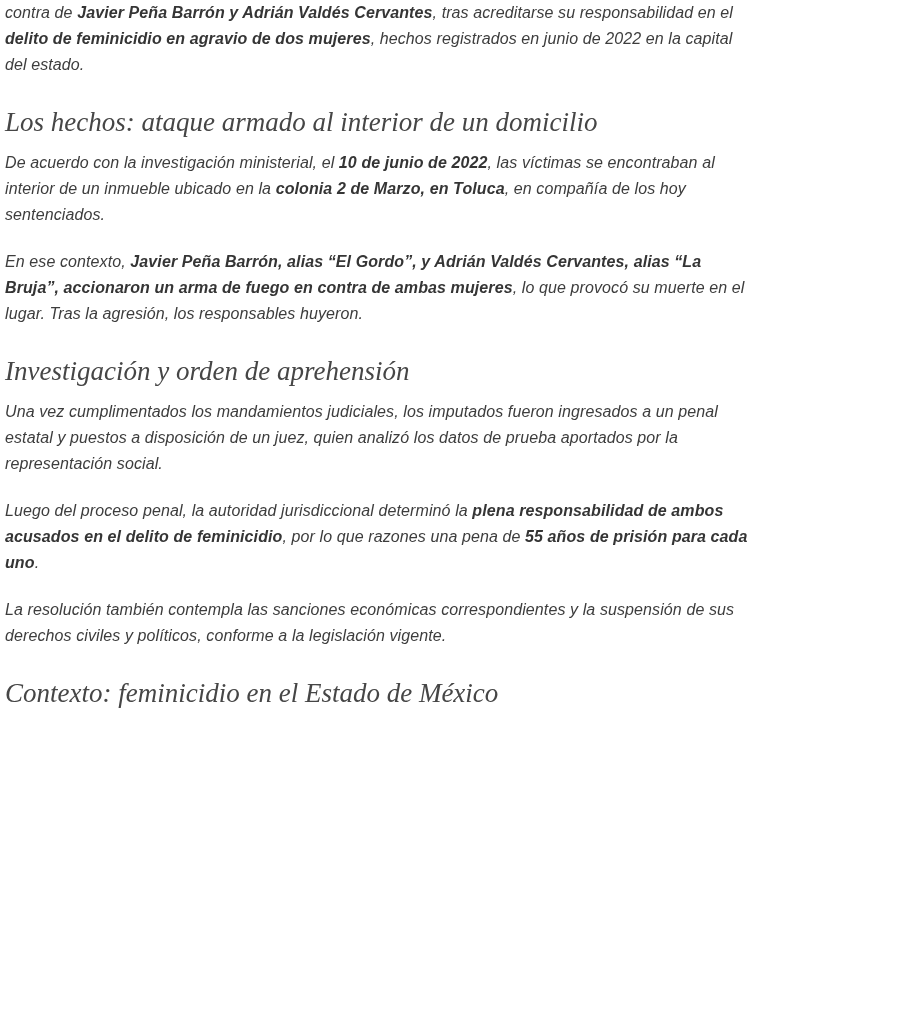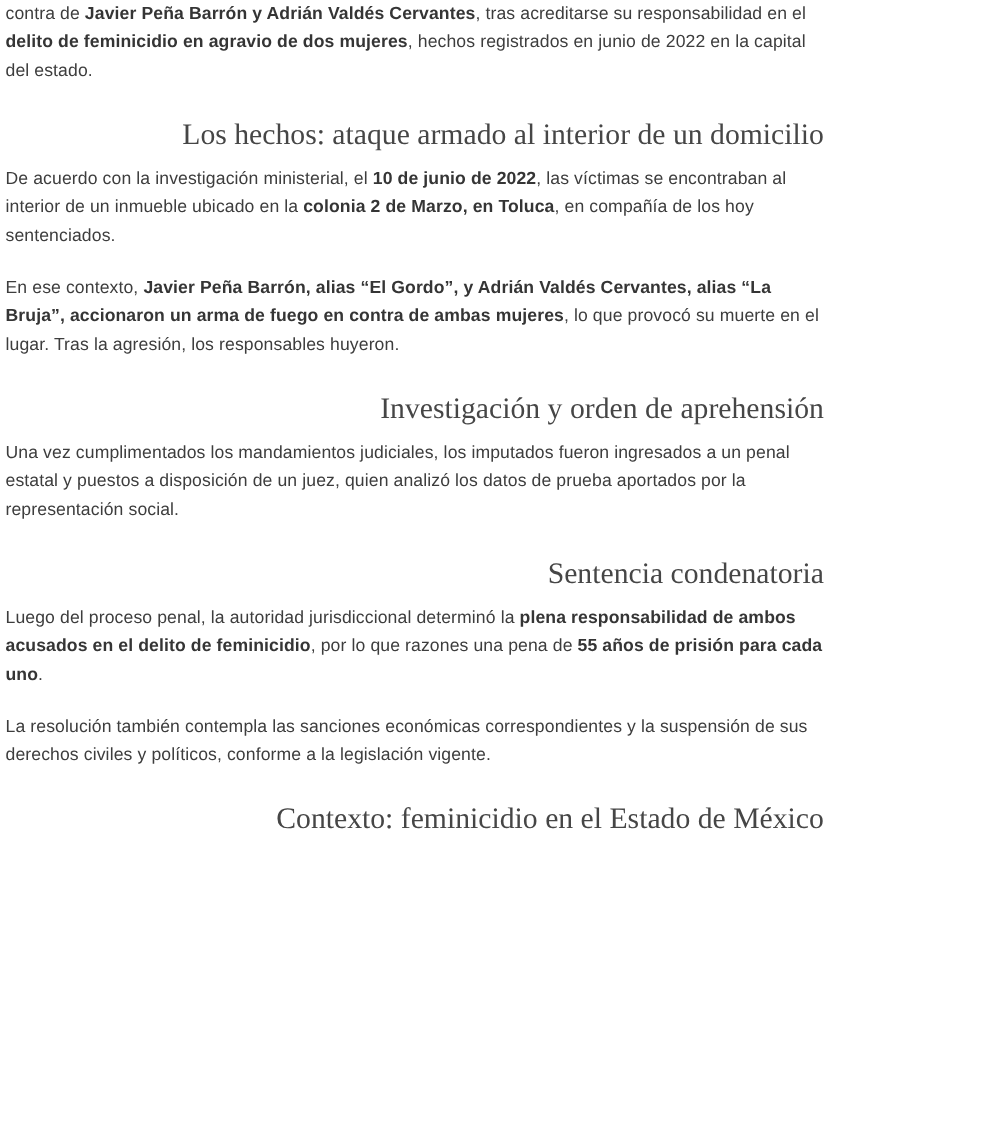--- a/index.html
+++ b/index.html
@@ -7,51 +7,50 @@
     margin: 0;
     padding: 0;
     background: #ffffff;
     width: 911px;
     height: 1024px;
     overflow: hidden;
   }
   article {
     width: 755px;
     padding: 0 6px 0 5px;
+    font-style: italic;
   }
   article p {
     font-family: "Liberation Sans", sans-serif;
     font-size: 16px;
     line-height: 26px;
     color: #3d3d3d;
     margin: 0 0 21px 0;
     letter-spacing: 0.1px;
   }
   article p strong {
     font-weight: 700;
     color: #353535;
   }
   article h2 {
     font-family: "Liberation Serif", serif;
     font-weight: 400;
     font-size: 27px;
     line-height: 38px;
     color: #464646;
     margin: 25px 0 9px 0;
-    text-align: right;
   }
   article > :first-child { margin-top: 0; }
 </style>
 </head>
 <body>
 
 <article>
   <p><span>contra de </span><strong>Javier Peña Barrón y Adrián Valdés Cervantes</strong><span>, tras acreditarse su responsabilidad en el </span><strong>delito de feminicidio en agravio de dos mujeres</strong><span>, hechos registrados en junio de 2022 en la capital del estado.</span></p>
   <h2><span>Los hechos: ataque armado al interior de un domicilio</span></h2>
   <p><span>De acuerdo con la investigación ministerial, el </span><strong>10 de junio de 2022</strong><span>, las víctimas se encontraban al interior de un inmueble ubicado en la </span><strong>colonia 2 de Marzo, en Toluca</strong><span>, en compañía de los hoy sentenciados.</span></p>
   <p><span>En ese contexto, </span><strong>Javier Peña Barrón, alias “El Gordo”, y Adrián Valdés Cervantes, alias “La Bruja”, accionaron un arma de fuego en contra de ambas mujeres</strong><span>, lo que provocó su muerte en el lugar. Tras la agresión, los responsables huyeron.</span></p>
   <h2><span>Investigación y orden de aprehensión</span></h2>
   <p><span>Una vez cumplimentados los mandamientos judiciales, los imputados fueron ingresados a un penal estatal y puestos a disposición de un juez, quien analizó los datos de prueba aportados por la representación social.</span></p>
-  <h2><span>Sentencia condenatoria</span></h2>
   <p><span>Luego del proceso penal, la autoridad jurisdiccional determinó la </span><strong>plena responsabilidad de ambos acusados en el delito de feminicidio</strong><span>, por lo que razones una pena de </span><strong>55 años de prisión para cada uno</strong><span>.</span></p>
   <p><span>La resolución también contempla las sanciones económicas correspondientes y la suspensión de sus derechos civiles y políticos, conforme a la legislación vigente.</span></p>
   <h2><span>Contexto: feminicidio en el Estado de México</span></h2>
 </article>
 
 </body></html>

